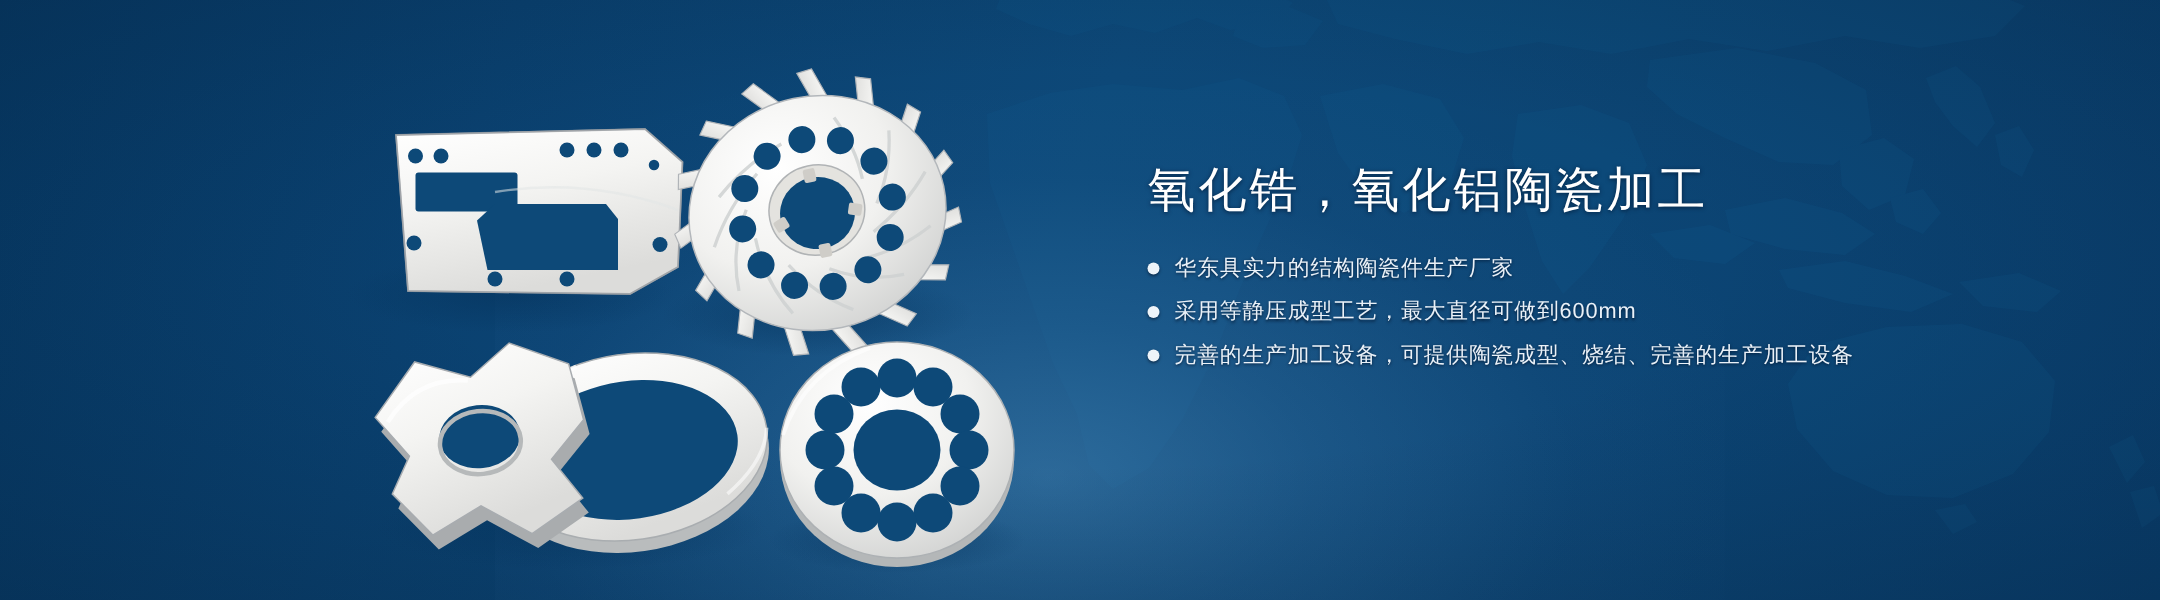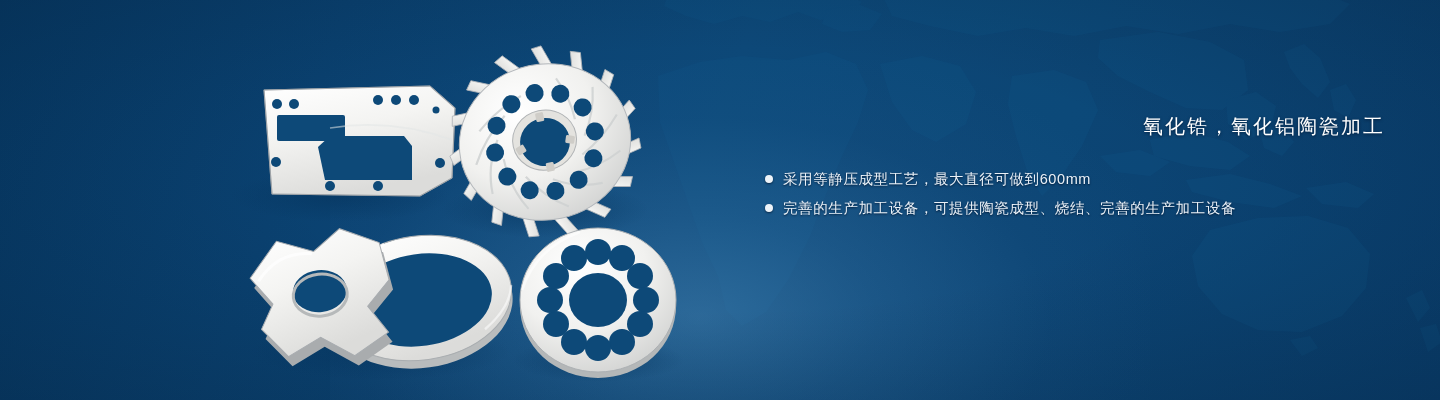--- a/index.html
+++ b/index.html
@@ -73,29 +73,28 @@
   .products svg { display: block; width: 100%; height: 100%; }
 
   
   .copy {
     position: absolute;
     left: 765px;
     top: 106px;
     width: 620px;
   }
   .headline {
-    font-size: 20px;
+    font-size: 32px;
     line-height: 40px;
     color: #ffffff;
     letter-spacing: 2px;
     white-space: nowrap;
     text-shadow: 0 1px 3px rgba(0,20,45,.75);
     margin: 0 0 22px 0;
     font-weight: normal;
-    text-align: right;
   }
   .bullets {
     list-style: none;
     margin: 0;
     padding: 0;
   }
   .bullet {
     display: flex;
     align-items: center;
     height: 22px;
@@ -348,20 +347,24 @@
       </g>
     </svg>
   </div>
 
   <div class="copy">
 
     <h1 class="headline">氧化锆，氧化铝陶瓷加工</h1>
 
     <ul class="bullets">
 
+      <li class="bullet">
+        <span class="bullet-dot"></span>
+        <span class="bullet-text">华东具实力的结构陶瓷件生产厂家</span>
+      </li>
 
       <li class="bullet">
         <span class="bullet-dot"></span>
         <span class="bullet-text">采用等静压成型工艺，最大直径可做到600mm</span>
       </li>
 
 
       <li class="bullet">
         <span class="bullet-dot"></span>
         <span class="bullet-text">完善的生产加工设备，可提供陶瓷成型、烧结、完善的生产加工设备</span>

